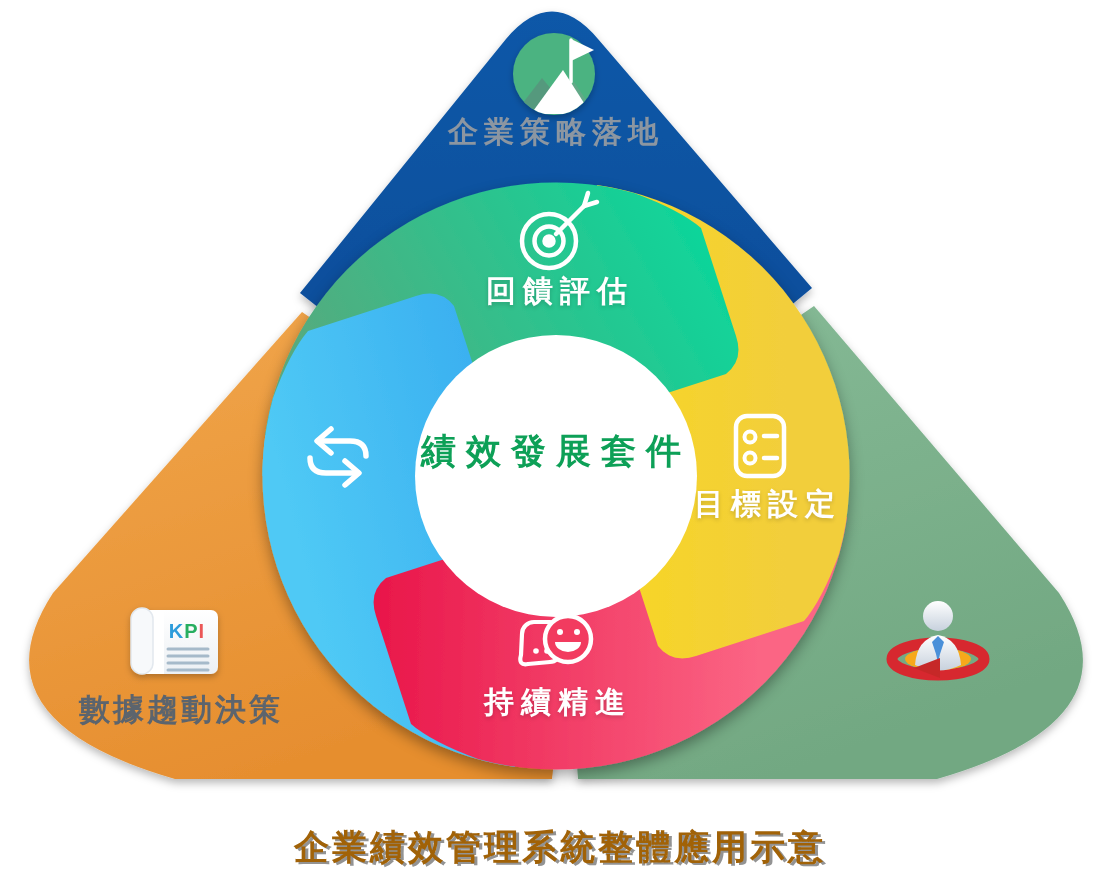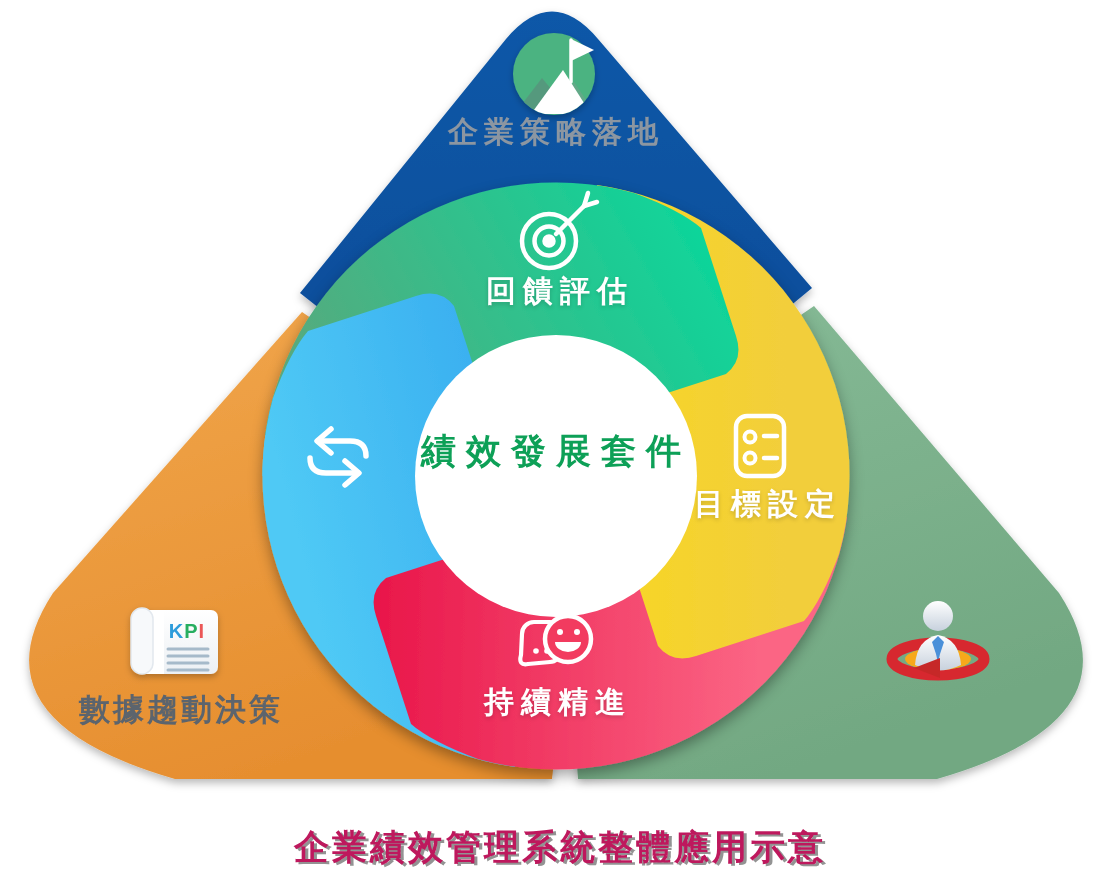--- a/index.html
+++ b/index.html
@@ -17,21 +17,21 @@
   .data-label{top:689px;left:181px;}
   .talent-label{top:690px;left:940px;}
   .center-logo{position:absolute;top:428px;left:556px;transform:translateX(-50%);
                text-align:center;color:#0DA057;line-height:1.08;}
   .logo-line1{font-size:45px;font-weight:700;font-family:"Liberation Serif","DejaVu Serif",serif;white-space:nowrap;}
   .logo-a{font-family:"Liberation Sans","DejaVu Sans",sans-serif;font-weight:800;font-size:47px;}
   .logo-plus{font-family:"Liberation Sans","DejaVu Sans",sans-serif;font-weight:800;font-size:26px;
              vertical-align:super;letter-spacing:0;margin-right:2px;}
   .logo-line2{font-size:35px;font-weight:700;letter-spacing:10px;margin-top:4px;white-space:nowrap;
               font-family:"Liberation Sans","DejaVu Sans",sans-serif;}
-  .bottom-title{top:824px;left:560px;font-size:35px;font-weight:800;letter-spacing:3px;color:#be185d;
+  .bottom-title{top:824px;left:560px;font-size:35px;font-weight:800;letter-spacing:3px;color:#a16207;
                 text-shadow:3px 2px 0 rgba(128,128,128,.85);}
   .kpi-badge{position:absolute;top:620px;left:187px;transform:translateX(-50%);
              font-size:20px;font-weight:800;letter-spacing:1px;white-space:nowrap;}
   .kpi-k{color:#2D9CDB;} .kpi-p{color:#27AE60;} .kpi-i{color:#EB5757;}
 </style>
 </head>
 <body>
 
 <div class="canvas">
 

